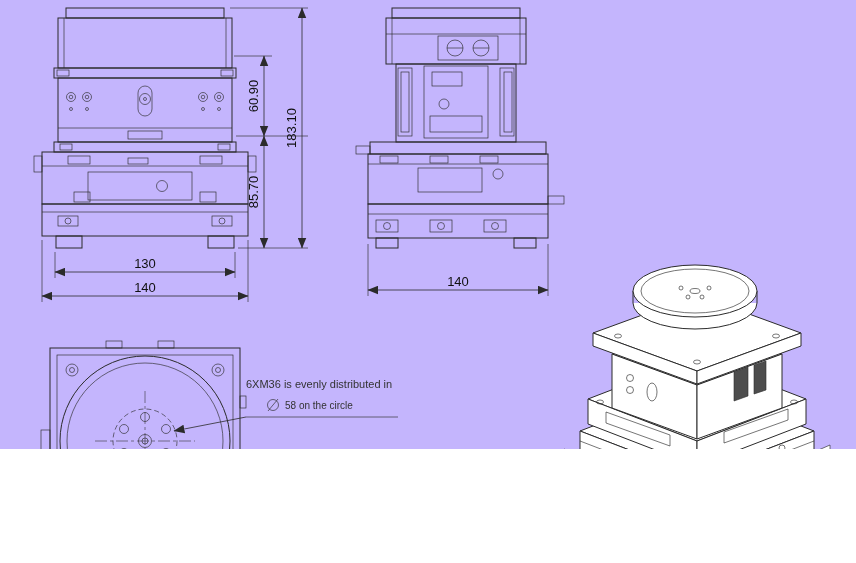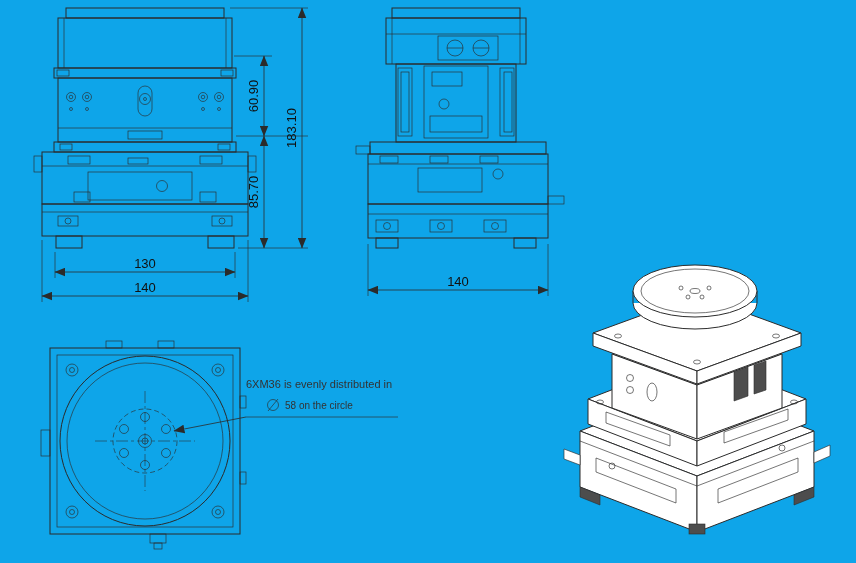--- a/index.html
+++ b/index.html
@@ -1,20 +1,20 @@
 <!DOCTYPE html>
 <html><head>
 <meta charset="utf-8">
 <style>
   html, body { margin: 0; padding: 0; background: #ffffff; }
   .canvas {
     position: relative;
     width: 856px;
-    height: 563px;
-    background: #0ea5e9;
+    height: 449px;
+    background: #c4b5fd;
     font-family: "Liberation Sans", sans-serif;
     overflow: hidden;
   }
   svg { display: block; }
   
   .ol   { fill: none;    stroke: #2b2b2b; stroke-width: 1; }
   .olw  { fill: #ffffff; stroke: #2b2b2b; stroke-width: 1; }
   .thin { fill: none;    stroke: #2b2b2b; stroke-width: 0.65; }
   .thinw{ fill: #ffffff; stroke: #2b2b2b; stroke-width: 0.65; }
   .dark { fill: #4d4d4d; stroke: #2b2b2b; stroke-width: 0.6; }

